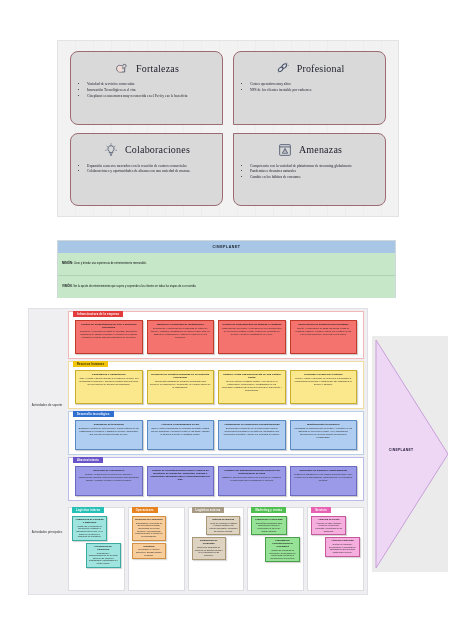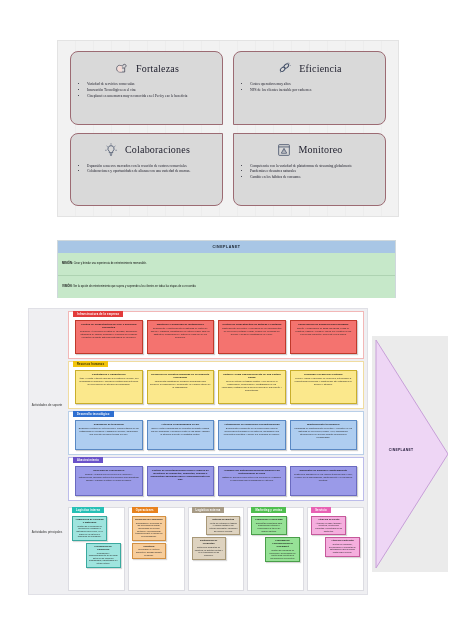--- a/index.html
+++ b/index.html
@@ -135,21 +135,21 @@
               <ellipse cx="14" cy="9" rx="4" ry="2.6" transform="rotate(-40 14 9)"></ellipse>
             </g>
                 <g fill="#3d4a63">
                   <circle cx="18" cy="5" r=".7"></circle>
                   <circle cx="20" cy="8" r=".6"></circle>
                   <circle cx="5" cy="18" r=".6"></circle>
                   <circle cx="16.5" cy="3.4" r=".5"></circle>
                 </g>
               </svg>
           </span>
-          <span class="swot-title">Eficiencia</span>
+          <span class="swot-title">Profesional</span>
         </div>
         <ul class="swot-list">
           <li>Costos operativos muy altos</li>
           <li>NPS de los clientes inestable por cada mes</li>
         </ul>
       </div>
 
       <div class="swot-card bl">
         <div class="swot-head">
           <span class="ic">
@@ -174,21 +174,21 @@
           <span class="ic">
             <svg viewBox="0 0 24 24" width="16" height="16">
                 <g fill="none" stroke="#3d4a63" stroke-width="1.2">
               <rect x="4" y="4" width="16" height="16" rx="1"></rect>
                   <path d="M4 7.4h16"></path>
               <path d="M12 9.6l4 7.2H8z"></path>
                   <path d="M12 12.4v2.1M12 15.7v.1"></path>
             </g>
               </svg>
           </span>
-          <span class="swot-title">Monitoreo</span>
+          <span class="swot-title">Amenazas</span>
         </div>
         <ul class="swot-list">
           <li>Competencia con la variedad de plataformas de streaming globalmente</li>
           <li>Pandemias o desastres naturales</li>
           <li>Cambio en los hábitos de consumo.</li>
         </ul>
       </div>
 
     </div>
   </div>

